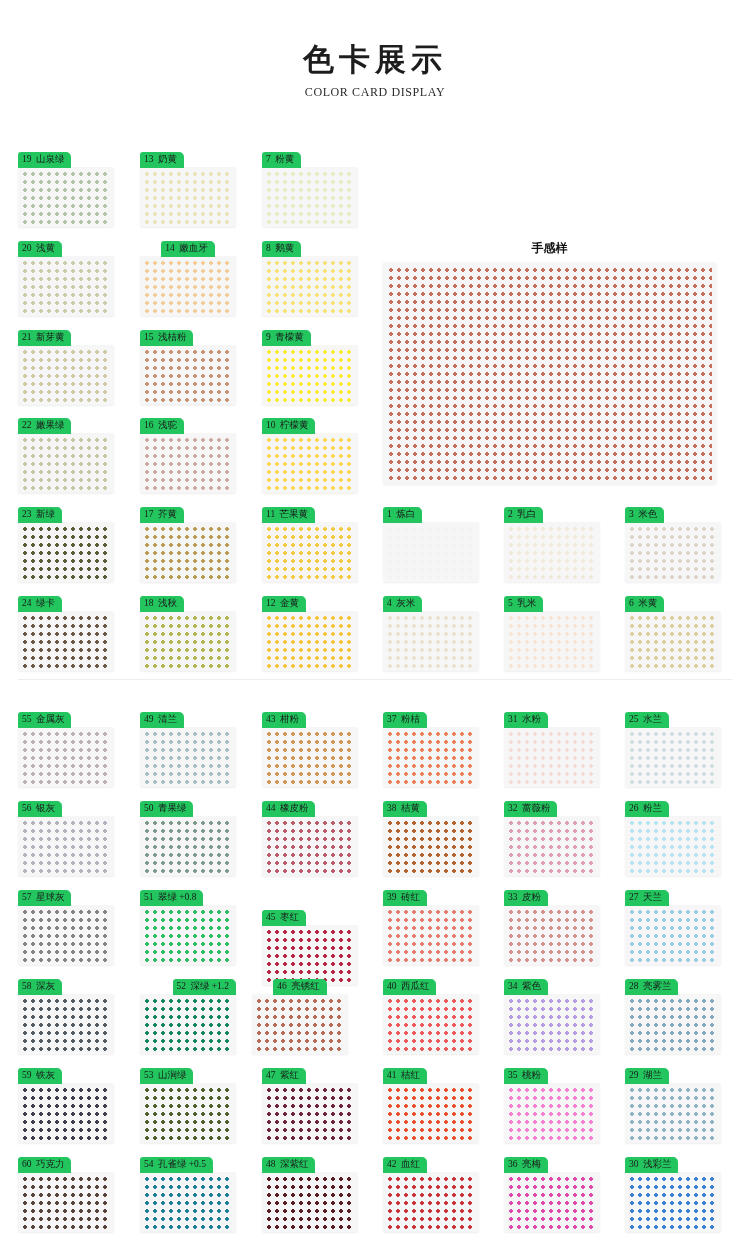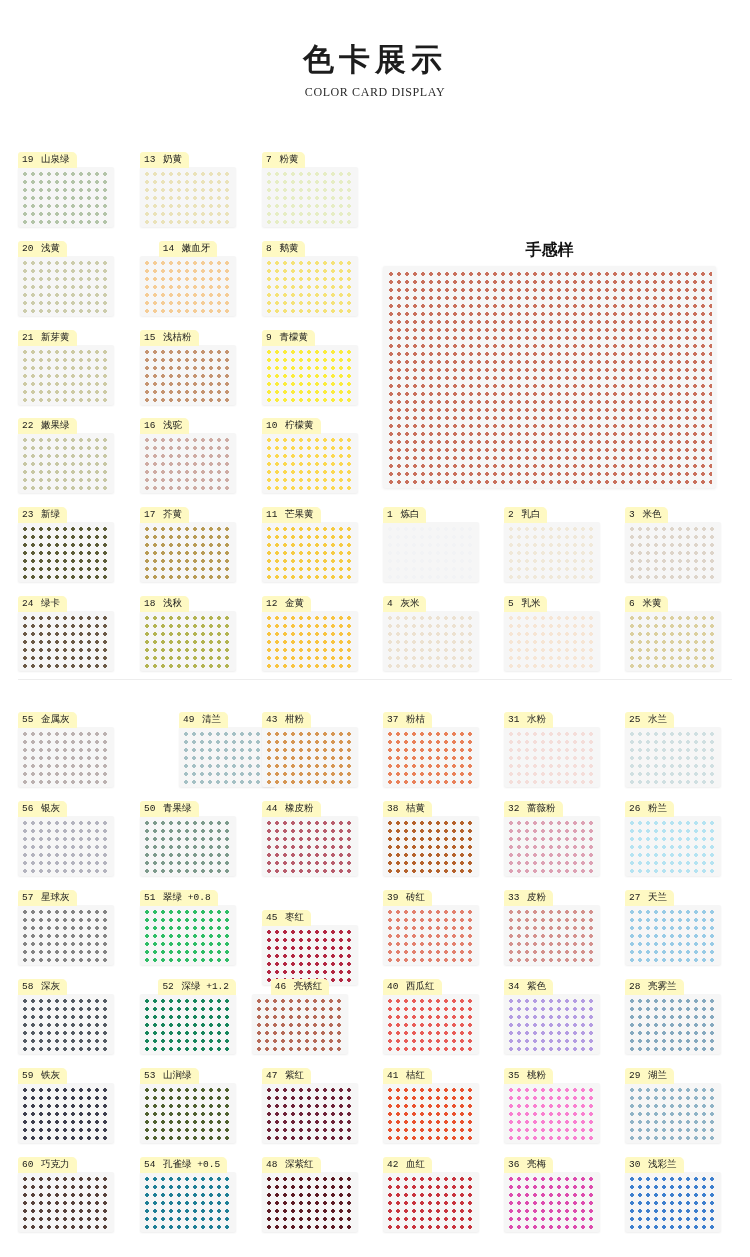--- a/index.html
+++ b/index.html
@@ -40,28 +40,28 @@
   
   .card {
     position: absolute;
     width: 96px;
   }
   .card .tab {
     position: relative;
     z-index: 3;
     display: inline-block;
     max-width: 96px;
-    background: #fef9c3;
+    background: #22c55e;
     border-radius: 3px 5px 0 0;
     padding: 2px 7px 2px 4px;
     font-size: 9.5px;
     color: #1a1a1a;
     line-height: 1.25;
     white-space: nowrap;
-    font-family: Liberation Mono, monospace;
+    font-family: Liberation Serif, serif;
   }
   .card .tab .num { margin-right: 2px; }
   .card .chip-wrap {
     position: relative;
     width: 96px;
     height: 60px;
     margin-top: -1px;
     background: #f6f6f6;
     border-radius: 2px;
     padding: 3px;
@@ -83,21 +83,21 @@
 
   
   .feel-panel {
     position: absolute;
     left: 383px;
     top: 240px;
     width: 333px;
   }
   .feel-title {
     text-align: center;
-    font-size: 16px;
+    font-size: 12px;
     font-weight: bold;
     color: #141414;
     margin-bottom: 5px;
     font-family: "DejaVu Sans", "Liberation Sans", sans-serif;
   }
   .feel-wrap {
     width: 333px;
     height: 222px;
     background: #f6f6f6;
     padding: 4px;
@@ -215,21 +215,21 @@
       </div></div>
     <div class="card" style="left: 18px; top: 975px;"><div class="tab"><span class="num">58</span><span> 深灰</span></div><div class="chip-wrap">
         <div class="stamp" style="background: rgb(84, 91, 99);"></div>
       </div></div>
     <div class="card" style="left: 18px; top: 1064px;"><div class="tab"><span class="num">59</span><span> 铁灰</span></div><div class="chip-wrap">
         <div class="stamp" style="background: rgb(62, 63, 78);"></div>
       </div></div>
     <div class="card" style="left: 18px; top: 1153px;"><div class="tab"><span class="num">60</span><span> 巧克力</span></div><div class="chip-wrap">
         <div class="stamp" style="background: rgb(87, 66, 59);"></div>
       </div></div>
-    <div class="card" style="left: 140px; top: 708px; margin-left: 39px;"><div class="tab"><span class="num">49</span><span> 清兰</span></div><div class="chip-wrap">
+    <div class="card" style="left: 140px; top: 708px;"><div class="tab"><span class="num">49</span><span> 清兰</span></div><div class="chip-wrap">
         <div class="stamp" style="background: rgb(164, 192, 196);"></div>
       </div></div>
     <div class="card" style="left: 140px; top: 797px;"><div class="tab"><span class="num">50</span><span> 青果绿</span></div><div class="chip-wrap">
         <div class="stamp" style="background: rgb(125, 154, 140);"></div>
       </div></div>
     <div class="card" style="left: 140px; top: 886px;"><div class="tab"><span class="num">51</span><span> 翠绿 +0.8</span></div><div class="chip-wrap">
         <div class="stamp" style="background: rgb(46, 189, 102);"></div>
       </div></div>
     <div class="card" style="left: 140px; top: 975px; text-align: right;"><div class="tab"><span class="num">52</span><span> 深绿 +1.2</span></div><div class="chip-wrap">
         <div class="stamp" style="background: rgb(23, 133, 92);"></div>

